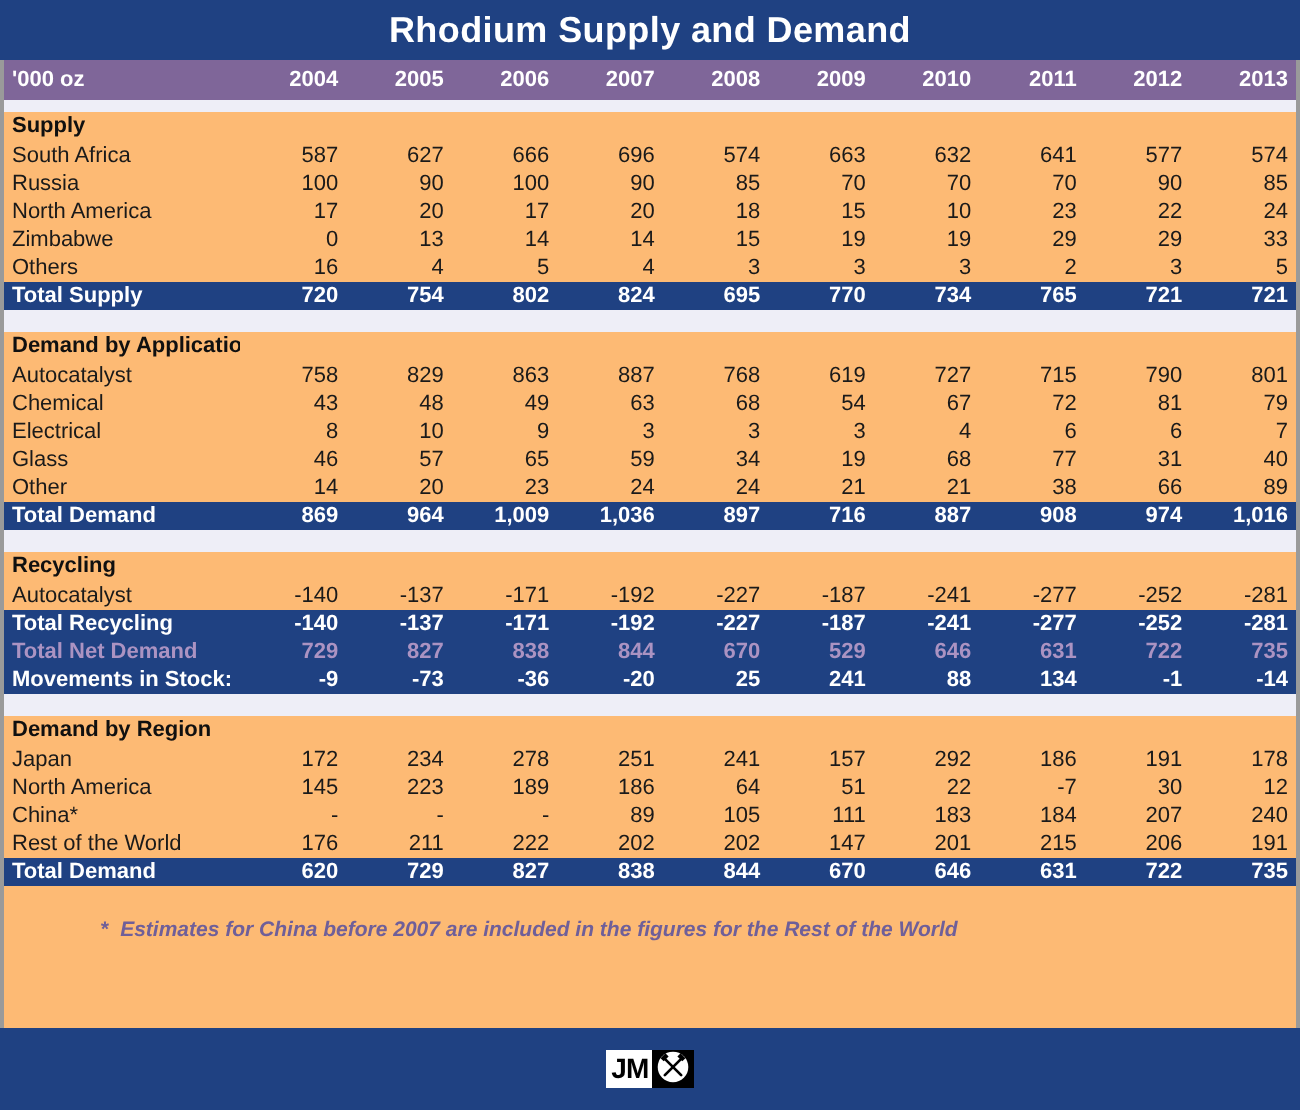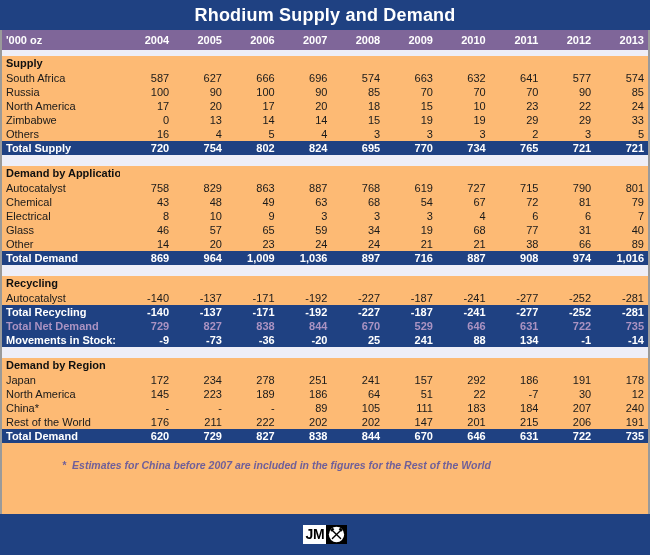--- a/index.html
+++ b/index.html
@@ -117,35 +117,35 @@
     line-height: 6px;
     background: #eeeef7;
   }
 
   
   .footnote {
     font-size: 10.5px;
     font-style: italic;
     font-weight: bold;
     color: #6f5f99;
-    padding: 16px 0 0 60px;
+    padding: 16px 0 0 48px;
   }
   .footnote .star { margin-right: 6px; }
 
   
   .footer-bar {
     height: 41px;
     background: #1f4182;
     display: flex;
     align-items: center;
     justify-content: center;
   }
   .jm-logo {
     display: flex;
-    align-items: center;
+    align-items: flex-start;
     height: 19px;
     background: #000000;
   }
   .jm-text {
     background: #ffffff;
     color: #000000;
     font-family: "Liberation Sans", sans-serif;
     font-weight: bold;
     font-size: 14px;
     line-height: 19px;

